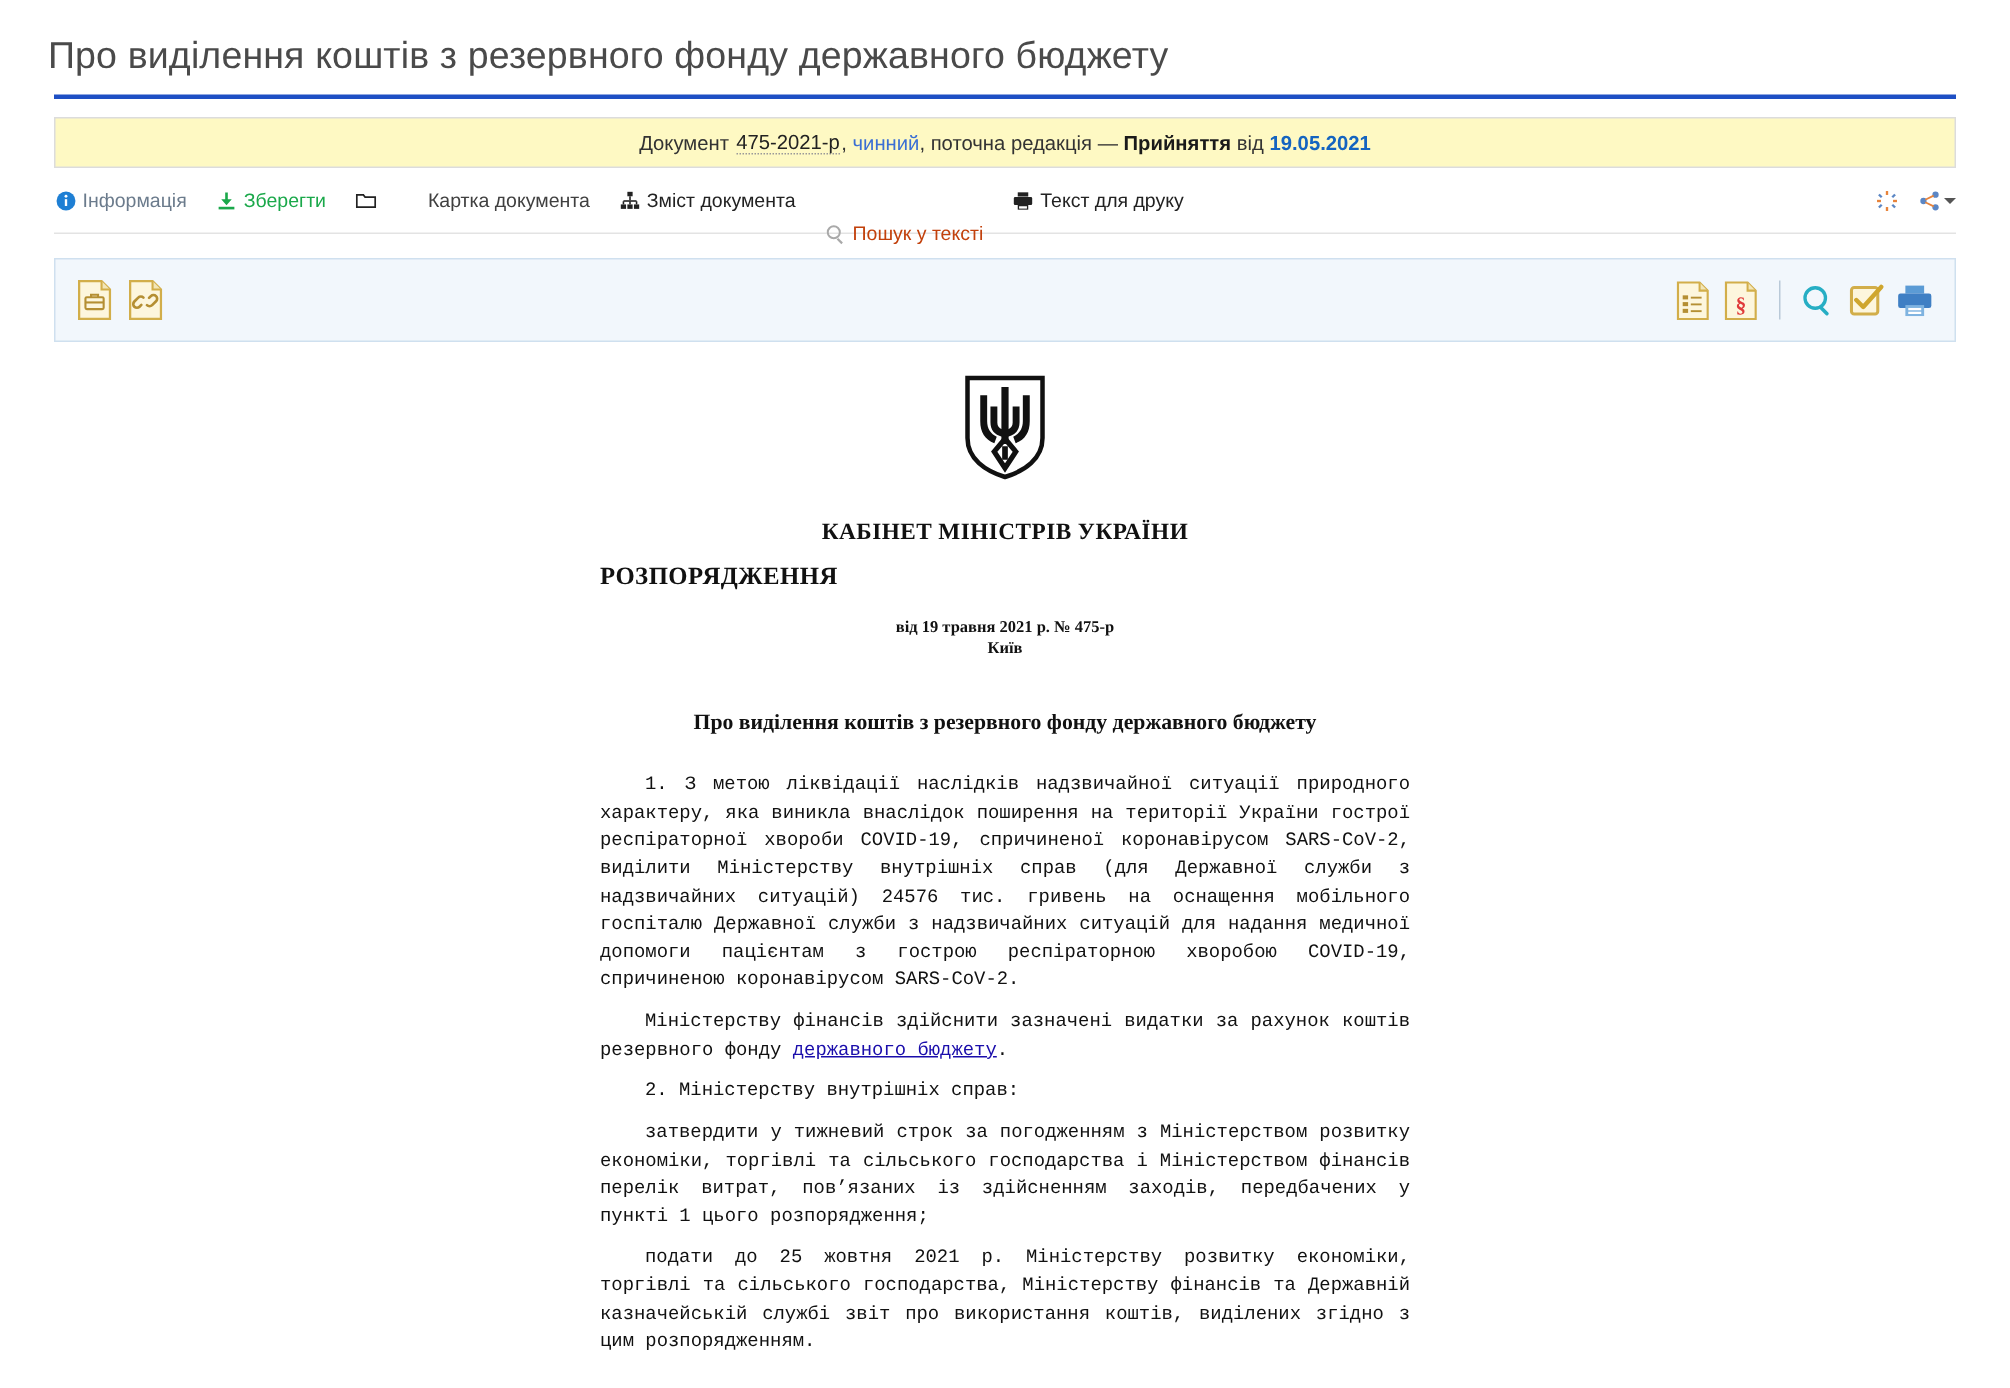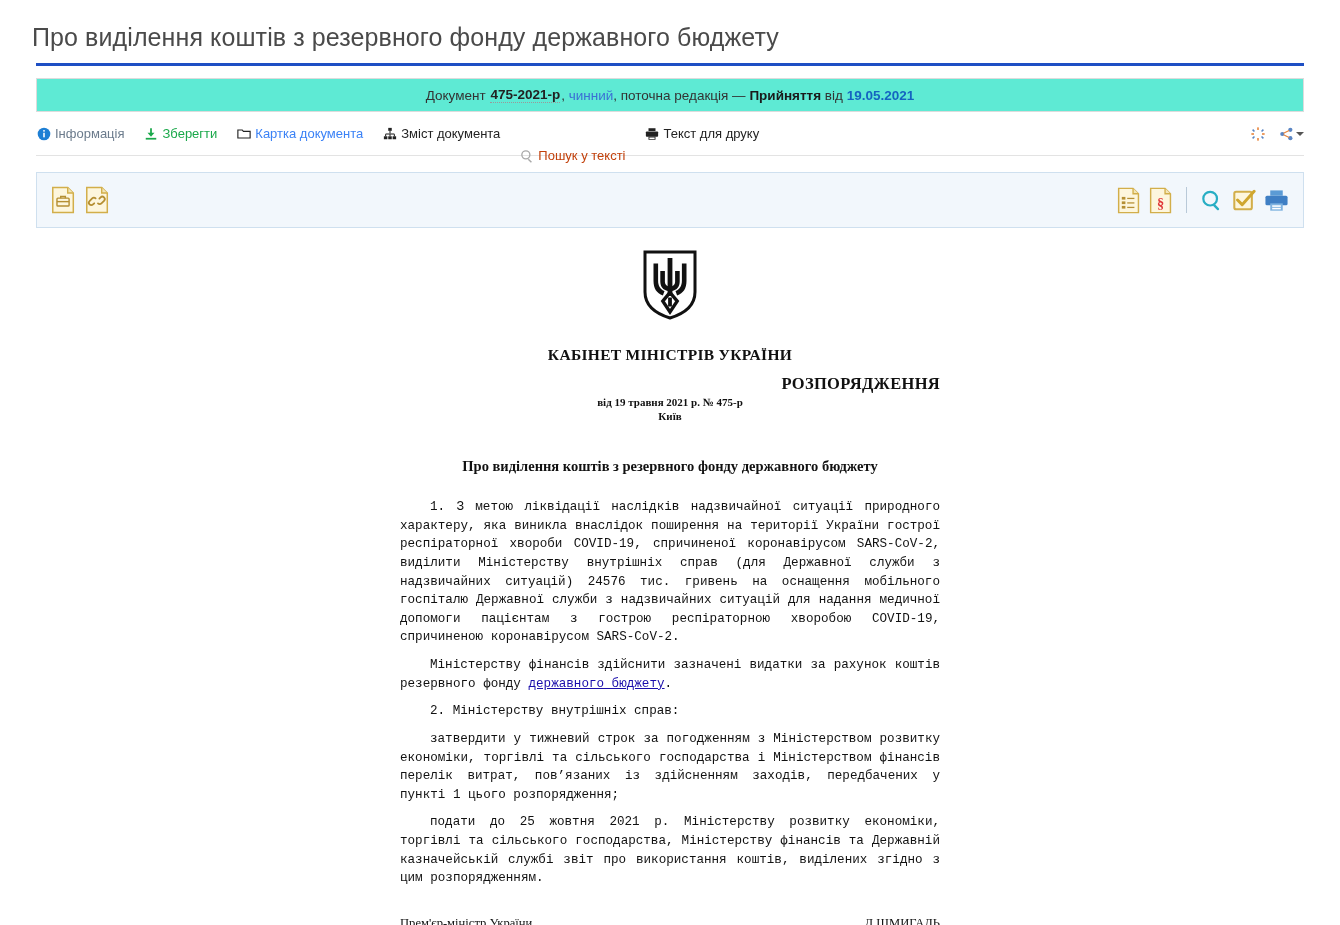--- a/index.html
+++ b/index.html
@@ -25,31 +25,31 @@
   .header-rule {
     margin: 11px 36px 0 36px;
     height: 3px;
     background: #1e4fc4;
   }
 
   
   .status-wrap { padding: 12px 36px 0 36px; }
   .status-bar {
     border: 1px solid #dcdcdc;
-    background: #5eead4;
+    background: #fef9c3;
     height: 34px;
     display: flex;
     align-items: center;
     justify-content: center;
     font-size: 13.5px;
     color: #333;
   }
   .status-bar .lbl { color:#333; }
   .doc-num {
-    font-weight: bold; color:#222;
+    font-weight: normal; color:#222;
     border-bottom: 1px dotted #999;
     margin: 0 1px;
   }
   .status-valid { color: #3b6fd4; }
   .status-accept { font-weight: bold; color:#1a1a1a; }
   .status-date { color:#1464c0; font-weight: bold; }
 
   
   .menubar {
     margin: 0 36px;
@@ -68,21 +68,21 @@
     cursor: pointer;
   }
   .menu-item .mi-ico {
     display:inline-flex; align-items:center; justify-content:center;
     width: 15px; height: 15px; margin-right: 4px; flex: none;
   }
   .mi-info    { color: #6b7b8c; }
   .mi-info .mi-ico svg { fill: #1e7fd4; }
   .mi-save    { color: #1aa84a; }
   .mi-save .mi-ico svg { fill: #1aa84a; }
-  .mi-card    { color: #3b82f6; }
+  .mi-card    { color: #404040; gap: 30px; }
   .mi-card .mi-ico svg { fill: #222; }
   .mi-toc     { color: #222; }
   .mi-toc .mi-ico svg { fill: #222; }
   .mi-search  { color: #c2410c; margin-top: 44px; }
   .mi-search .mi-ico svg { fill: #a9a9a9; stroke:#a9a9a9; }
   .mi-print   { color: #222; text-align: center; }
   .mi-print .mi-ico svg { fill: #222; }
 
   .menubar-right {
     position: absolute; right: 0; top: 0; height: 44px;
@@ -113,22 +113,22 @@
     margin: 22px auto 0 auto;
     font-family: "Liberation Serif", "DejaVu Serif", serif;
     color: #111;
   }
   .emblem { display:flex; justify-content:center; margin-bottom: 26px; }
   .org {
     text-align:center; font-weight: bold; font-size: 15.5px;
     letter-spacing: .3px; margin-bottom: 10px;
   }
   .kind {
-    text-align:right; font-weight: bold; font-size: 16.5px;
-    letter-spacing: .3px; margin-bottom: 2px;
+    text-align:left; font-weight: bold; font-size: 16.5px;
+    letter-spacing: .3px; margin-bottom: 18px;
   }
   .dateline, .cityline {
     text-align:center; font-weight: bold; font-size: 11px; line-height: 1.25;
   }
   .doc-title {
     text-align:center; font-weight: bold; font-size: 14.5px;
     margin: 33px 38px 22px 38px; line-height: 1.35;
   }
   .para {
     text-align: justify;

